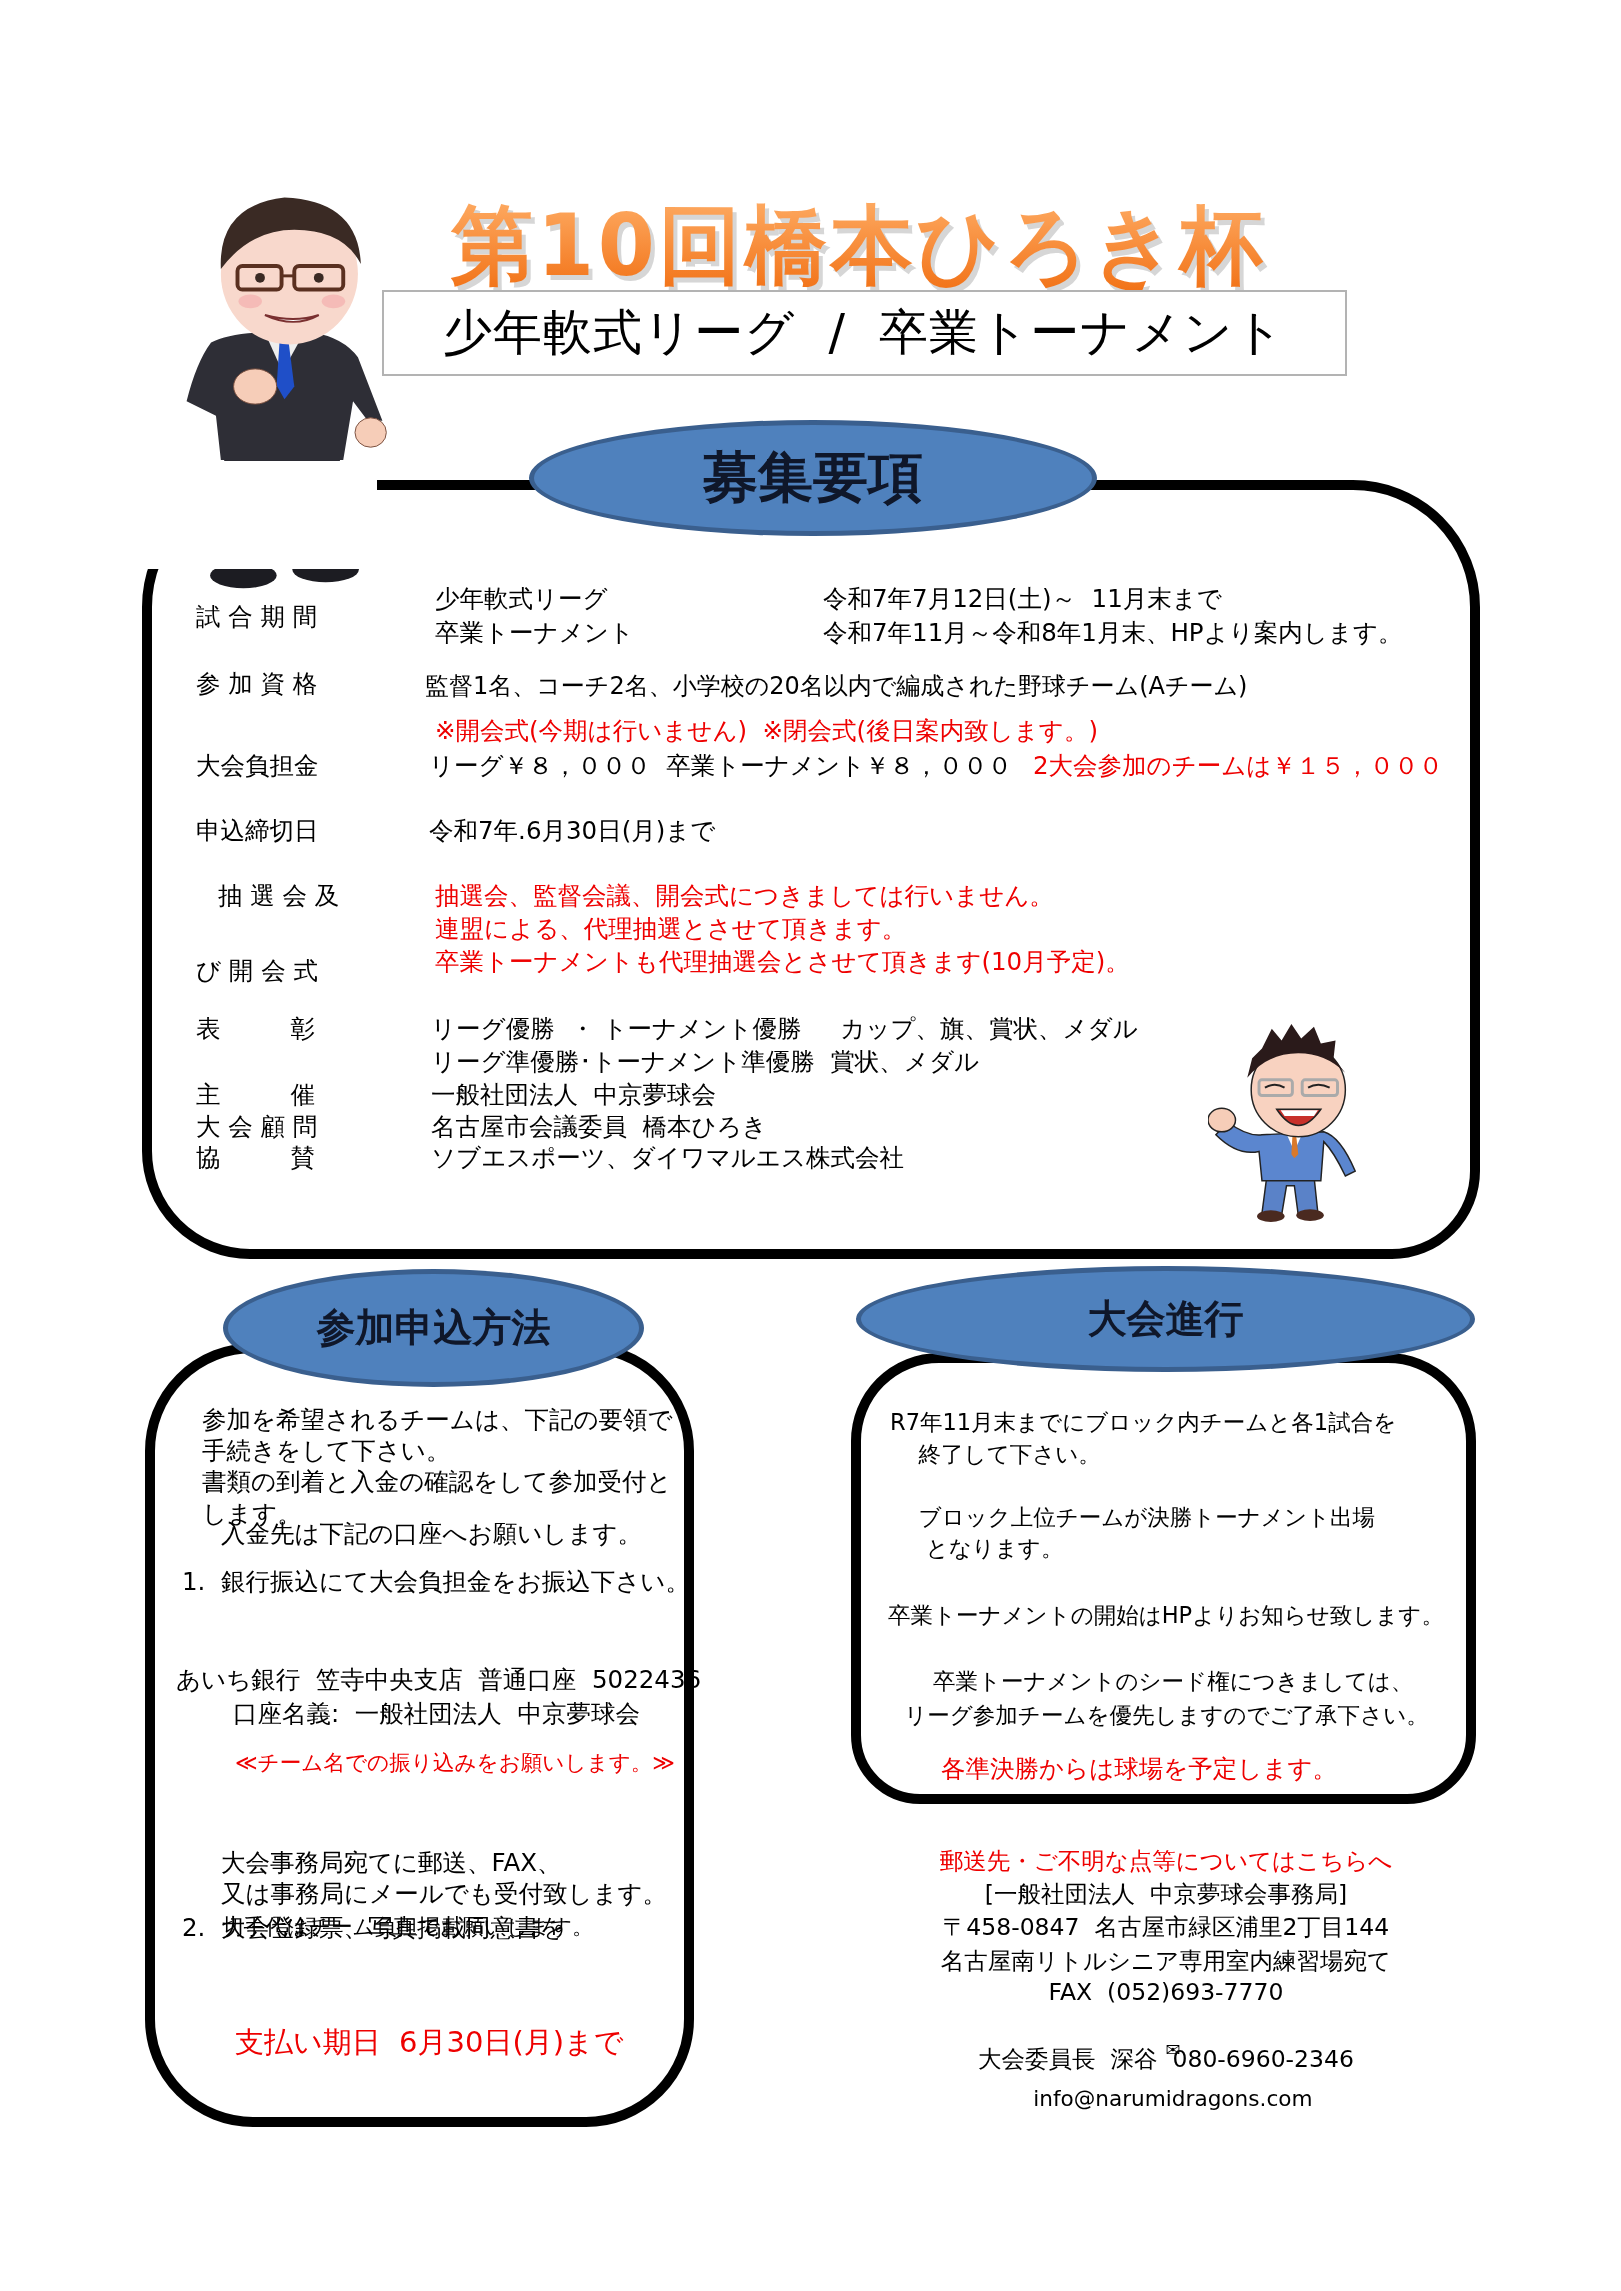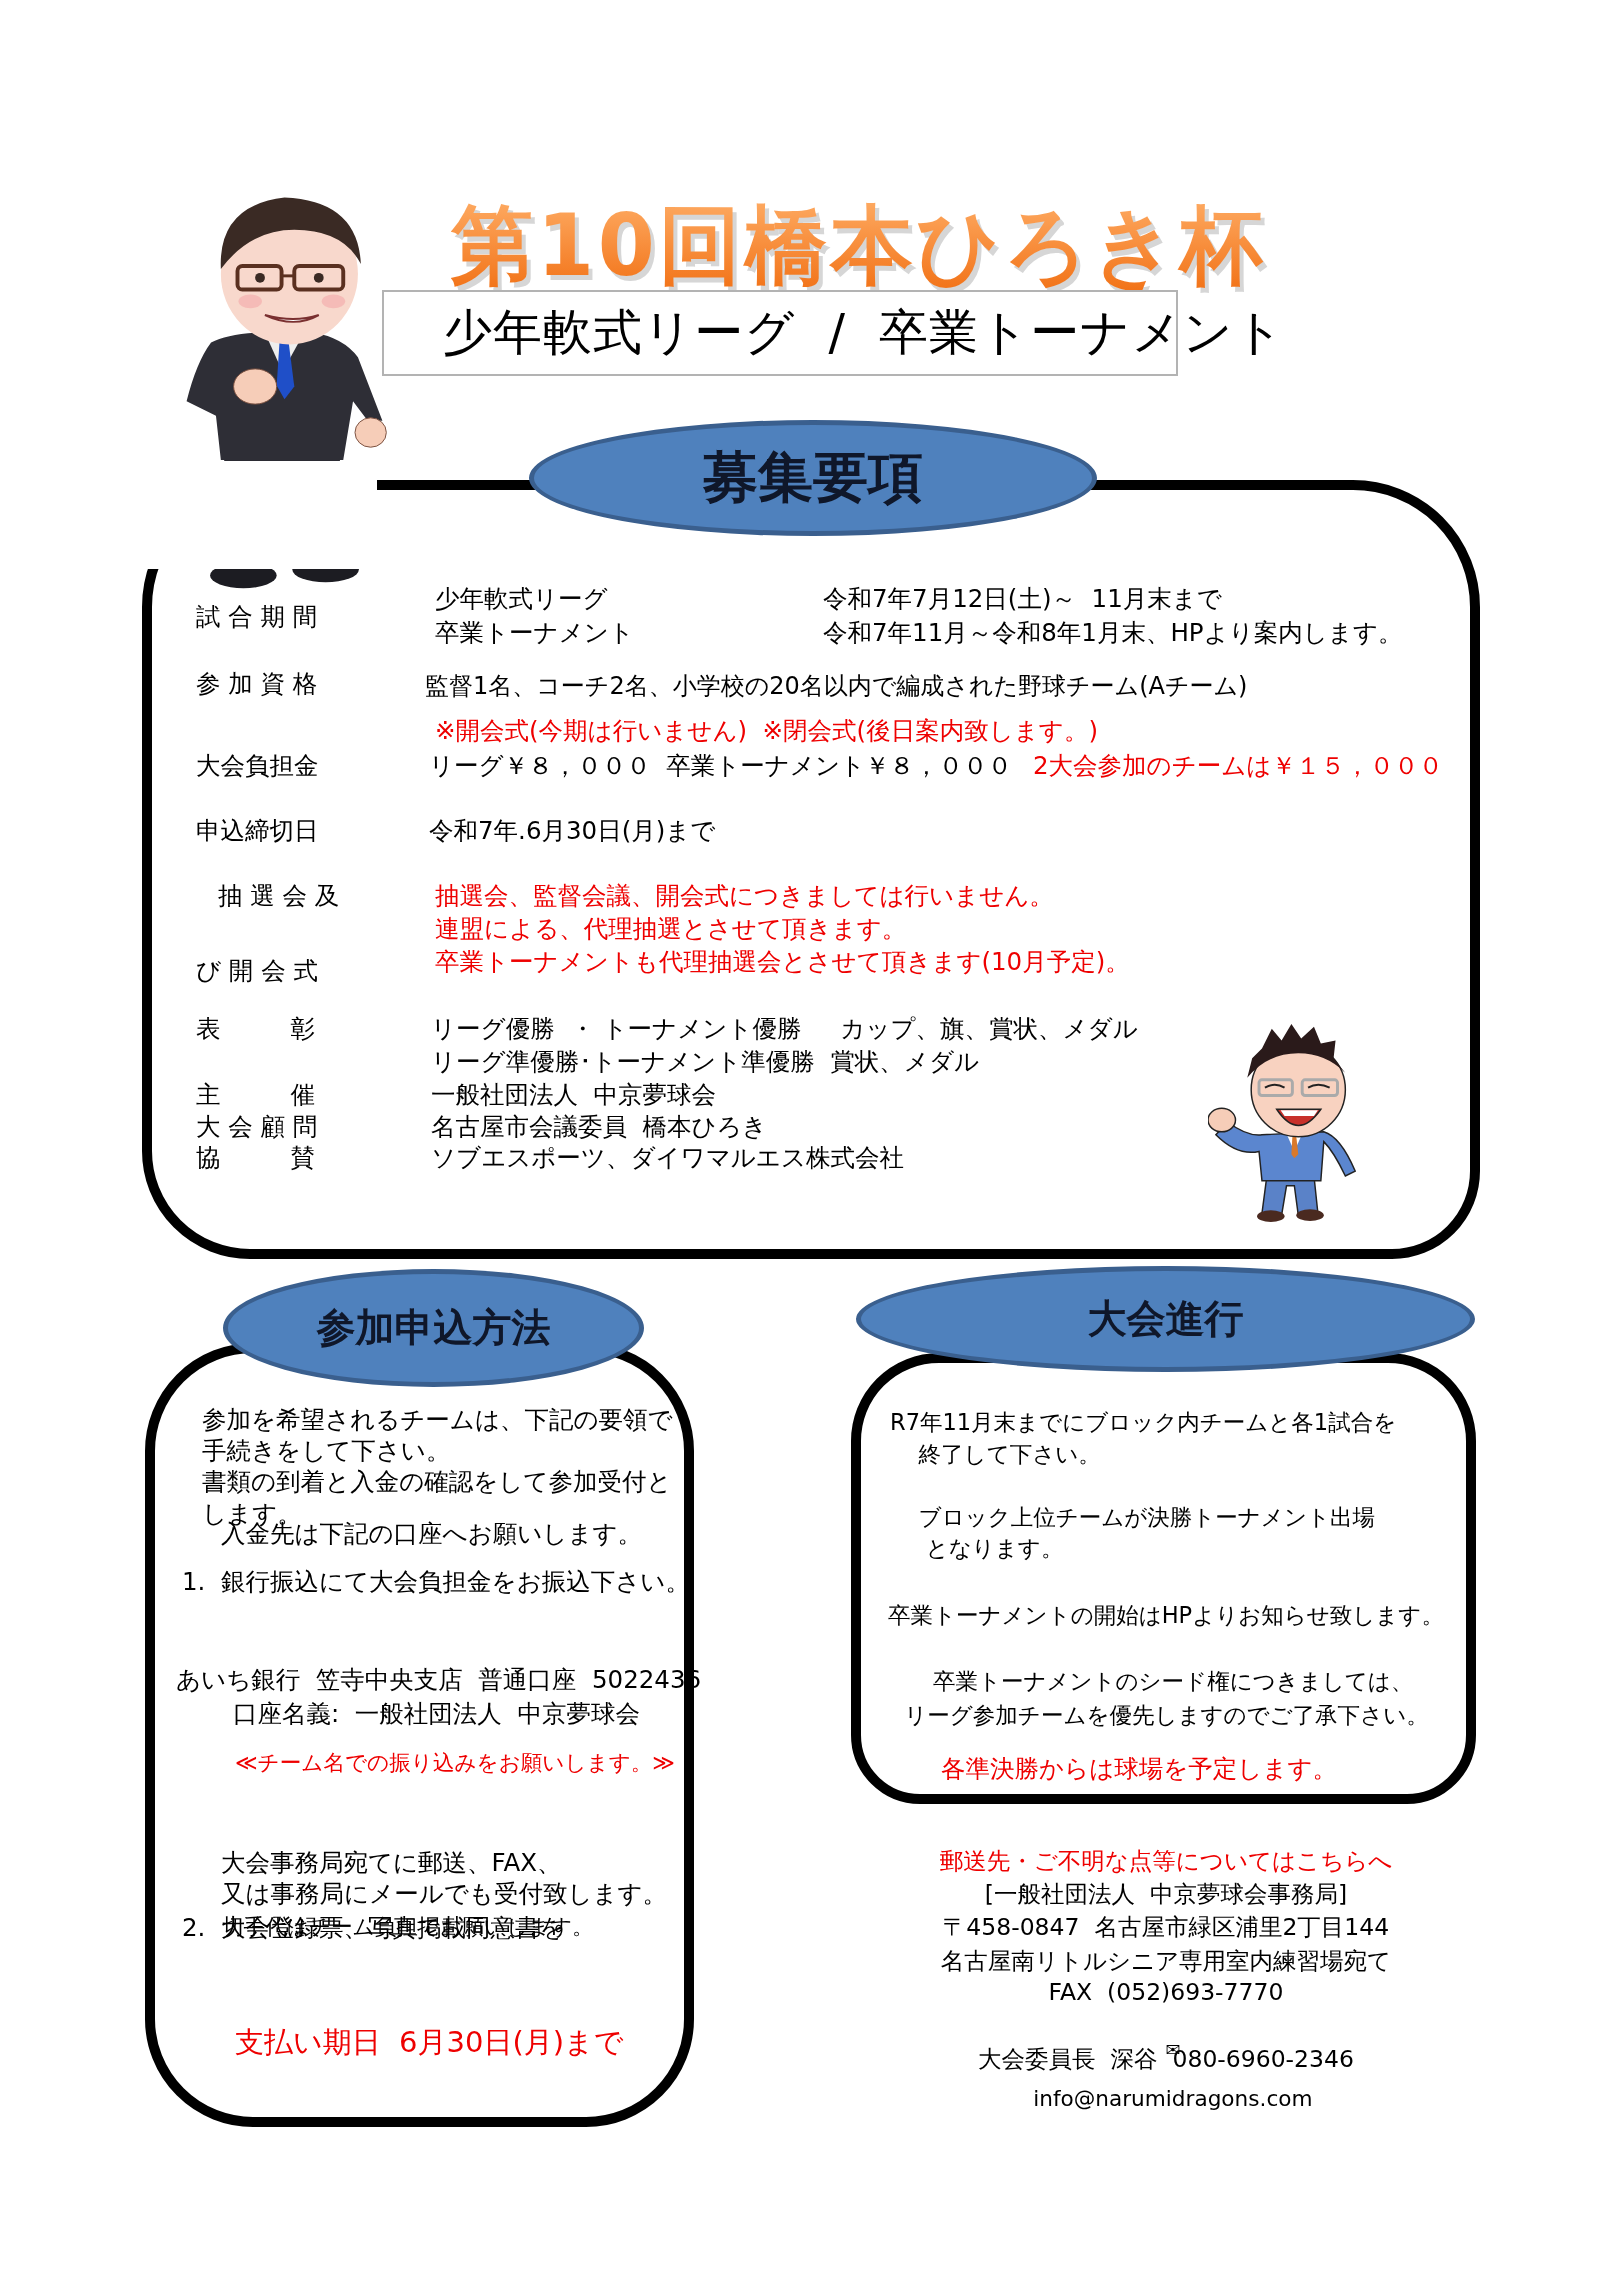--- a/index.html
+++ b/index.html
@@ -14,21 +14,21 @@
     background: linear-gradient(#ffb06a, #f06a0c);
     -webkit-background-clip: text; background-clip: text; -webkit-text-fill-color: transparent;
     text-shadow: none; white-space: nowrap;
     transform: scaleY(1.05);
   }
   .title-shadow {
     left: 455px; top: 197px; font-size: 82px; font-weight: bold; letter-spacing: 3.9px;
     color: #d6d6d6; white-space: nowrap; transform: scaleY(1.05);
   }
   .subtitle-box {
-    left: 382px; top: 290px; width: 796px; height: 86px;
+    left: 382px; top: 290px; width: 965px; height: 86px;
     border: 2.9px solid #b3b3b3; background: #fff;
     display: flex; align-items: center; padding-left: 59px;
   }
   .subtitle { font-size: 49px; white-space: pre; letter-spacing: 1px; }
 
   
   .main-box {
     left: 142px; top: 480px; width: 1338px; height: 779px;
     border: 10.8px solid #000; border-radius: 127px 127px 88px 108px;
     border-left-color: #000;

